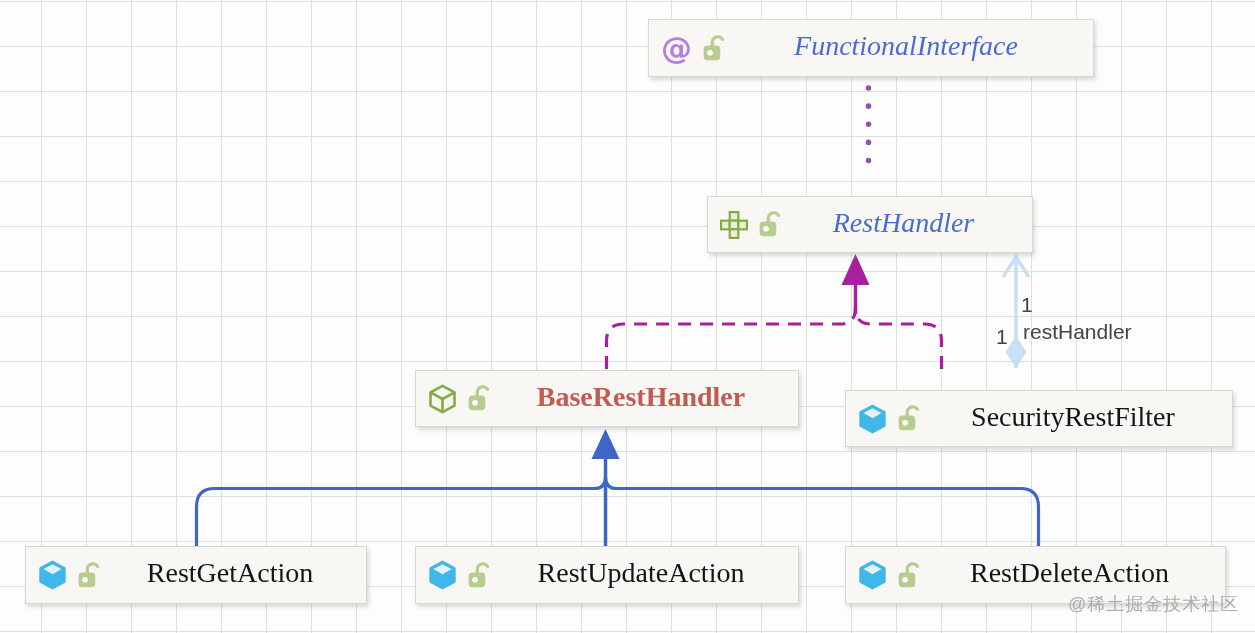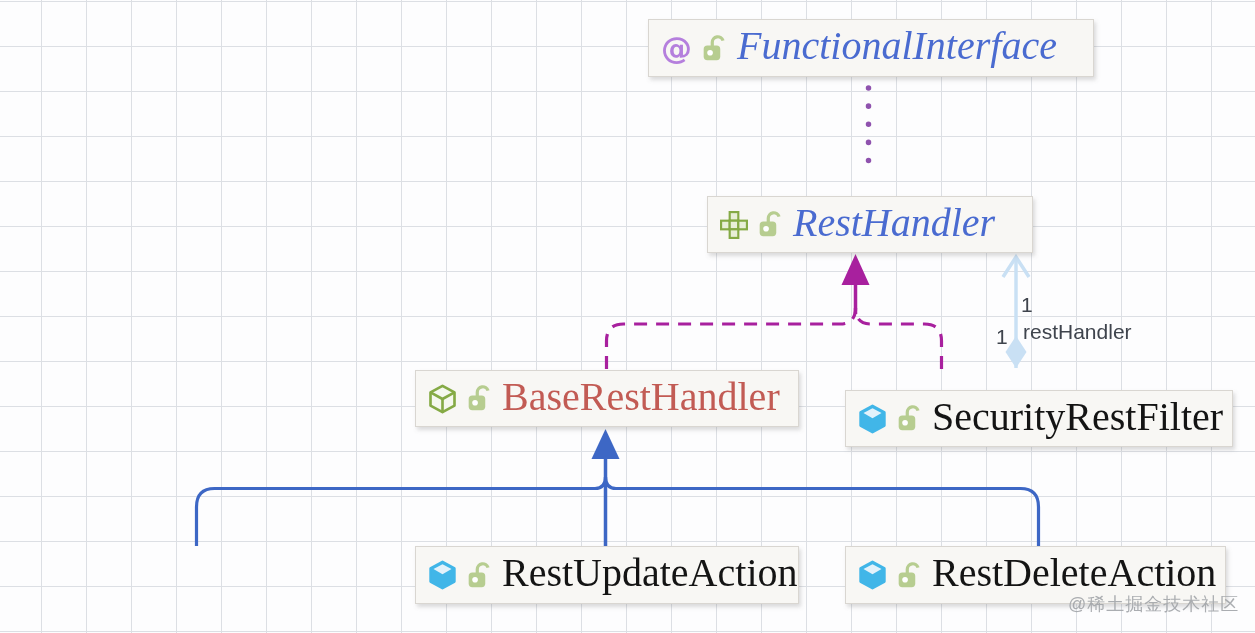--- a/index.html
+++ b/index.html
@@ -32,22 +32,23 @@
     display:flex;
     align-items:center;
     padding:0 12px;
     gap:11px;
   }
   .node .icons{
     display:flex;align-items:center;gap:9px;flex:0 0 auto;
   }
   .node .label{
     flex:1;
+    text-align:center;
     font-family:"Liberation Serif",serif;
-    font-size:40px;
+    font-size:28px;
     line-height:1;
     white-space:nowrap;
     padding:0 6px 4px 0;
   }
   .lbl-interface{color:#4a6bd0;font-style:italic;}
   .lbl-abstract{color:#c25b54;}
   .lbl-class{color:#141414;}
   .at-icon{
     font-family:"DejaVu Sans",sans-serif;
     font-size:31px;
@@ -134,21 +135,21 @@
       </svg>
       <svg width="25" height="27" viewBox="0 0 20 22">
         <path d="M9 9 V6 a4.5 4.5 0 0 1 8.8 -1.4" fill="none" stroke="#b7cd90" stroke-width="2.6"></path>
         <rect x="2" y="8.5" width="13.5" height="12" rx="3" fill="#b7cd90"></rect>
         <circle cx="7.2" cy="14.5" r="2.3" fill="#ffffff"></circle>
       </svg>
     </span>
     <span class="label lbl-interface">RestHandler</span>
   </div>
 
-  <div class="node" style="left:415px;top:370px;width:384px;height:57px;">
+  <div class="node" style="left:415px;top:370px;width:384px;height:57px;font-weight:bold;">
     <span class="icons">
       <svg width="29" height="30" viewBox="0 0 24 25">
         <g stroke="#85aa45" stroke-width="2.2" fill="#f5f8ee" stroke-linejoin="round">
           <polygon points="12,1.5 22,7 22,18 12,23.5 2,18 2,7"></polygon>
         </g>
         <g stroke="#85aa45" stroke-width="2.2" fill="none" stroke-linejoin="round">
           <polyline points="2,7 12,12.5 22,7"></polyline>
           <line x1="12" y1="12.5" x2="12" y2="23.5"></line>
         </g>
       </svg>
@@ -169,20 +170,34 @@
       </svg>
       <svg width="25" height="27" viewBox="0 0 20 22">
         <path d="M9 9 V6 a4.5 4.5 0 0 1 8.8 -1.4" fill="none" stroke="#b7cd90" stroke-width="2.6"></path>
         <rect x="2" y="8.5" width="13.5" height="12" rx="3" fill="#b7cd90"></rect>
         <circle cx="7.2" cy="14.5" r="2.3" fill="#ffffff"></circle>
       </svg>
     </span>
     <span class="label lbl-class">SecurityRestFilter</span>
   </div>
 
+  <div class="node" style="left:25px;top:546px;width:342px;height:58px;">
+    <span class="icons">
+      <svg width="29" height="30" viewBox="0 0 24 25">
+        <polygon points="12,1.5 22,7 22,18 12,23.5 2,18 2,7" fill="#41b6e8" stroke="#41b6e8" stroke-width="2" stroke-linejoin="round"></polygon>
+        <polygon points="12,3.5 19.5,7.6 12,11.8 4.5,7.6" fill="#e3f2fb"></polygon>
+      </svg>
+      <svg width="25" height="27" viewBox="0 0 20 22">
+        <path d="M9 9 V6 a4.5 4.5 0 0 1 8.8 -1.4" fill="none" stroke="#b7cd90" stroke-width="2.6"></path>
+        <rect x="2" y="8.5" width="13.5" height="12" rx="3" fill="#b7cd90"></rect>
+        <circle cx="7.2" cy="14.5" r="2.3" fill="#ffffff"></circle>
+      </svg>
+    </span>
+    <span class="label lbl-class">RestGetAction</span>
+  </div>
 
   <div class="node" style="left:415px;top:546px;width:384px;height:58px;">
     <span class="icons">
       <svg width="29" height="30" viewBox="0 0 24 25">
         <polygon points="12,1.5 22,7 22,18 12,23.5 2,18 2,7" fill="#41b6e8" stroke="#41b6e8" stroke-width="2" stroke-linejoin="round"></polygon>
         <polygon points="12,3.5 19.5,7.6 12,11.8 4.5,7.6" fill="#e3f2fb"></polygon>
       </svg>
       <svg width="25" height="27" viewBox="0 0 20 22">
         <path d="M9 9 V6 a4.5 4.5 0 0 1 8.8 -1.4" fill="none" stroke="#b7cd90" stroke-width="2.6"></path>
         <rect x="2" y="8.5" width="13.5" height="12" rx="3" fill="#b7cd90"></rect>

